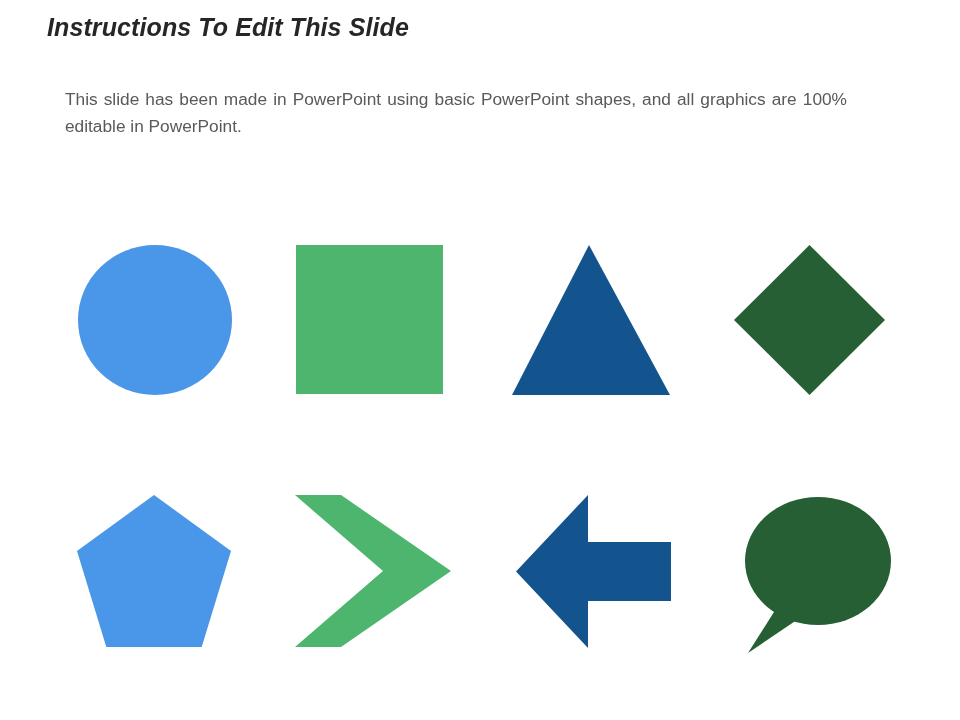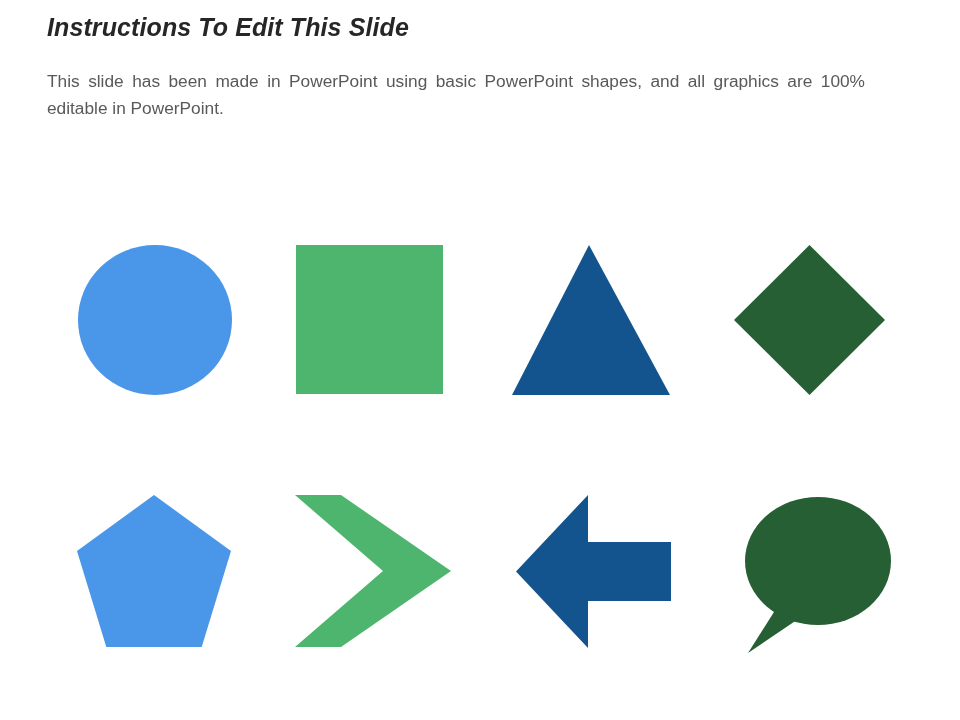--- a/index.html
+++ b/index.html
@@ -46,21 +46,21 @@
     top: 68px;
     width: 818px;
     font-family: "Liberation Sans", sans-serif;
     font-size: 17.3px;
     line-height: 27px;
     color: #595959;
   }
   #body-copy .para-justified {
     text-align: justify;
     text-align-last: left;
-    margin: 0;
+    margin: 18px;
   }
   #body-copy .para-justified.second {
     margin-top: 0;
   }
 
   
   .shape {
     position: absolute;
   }
   .shape svg { display: block; }

